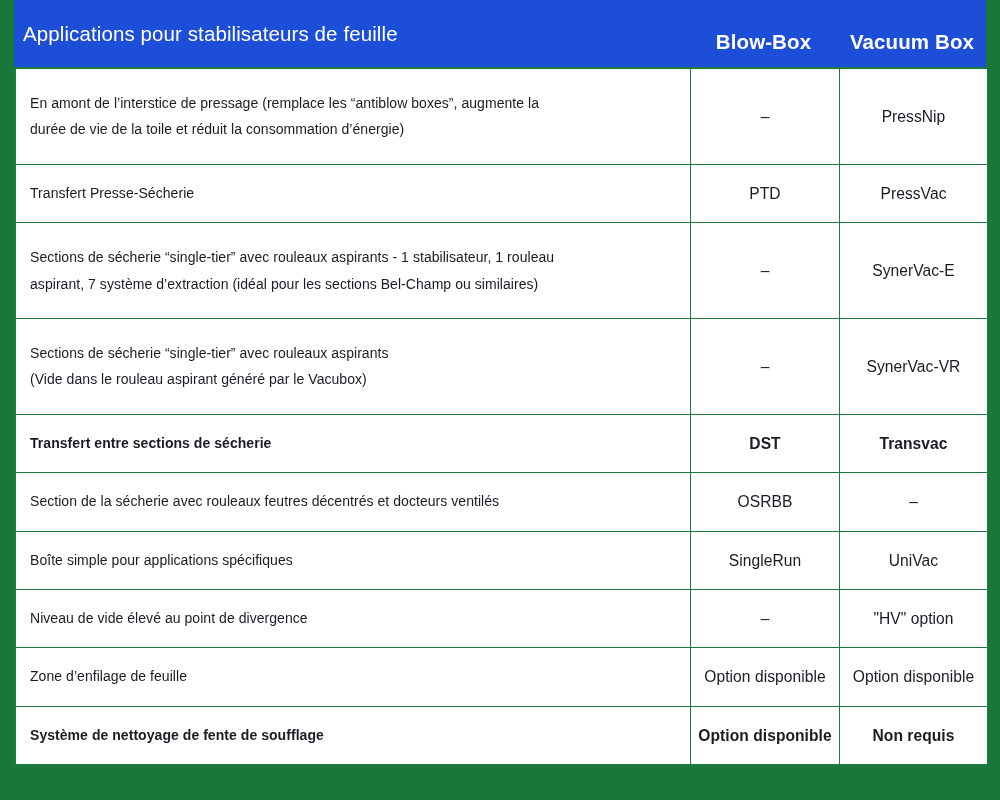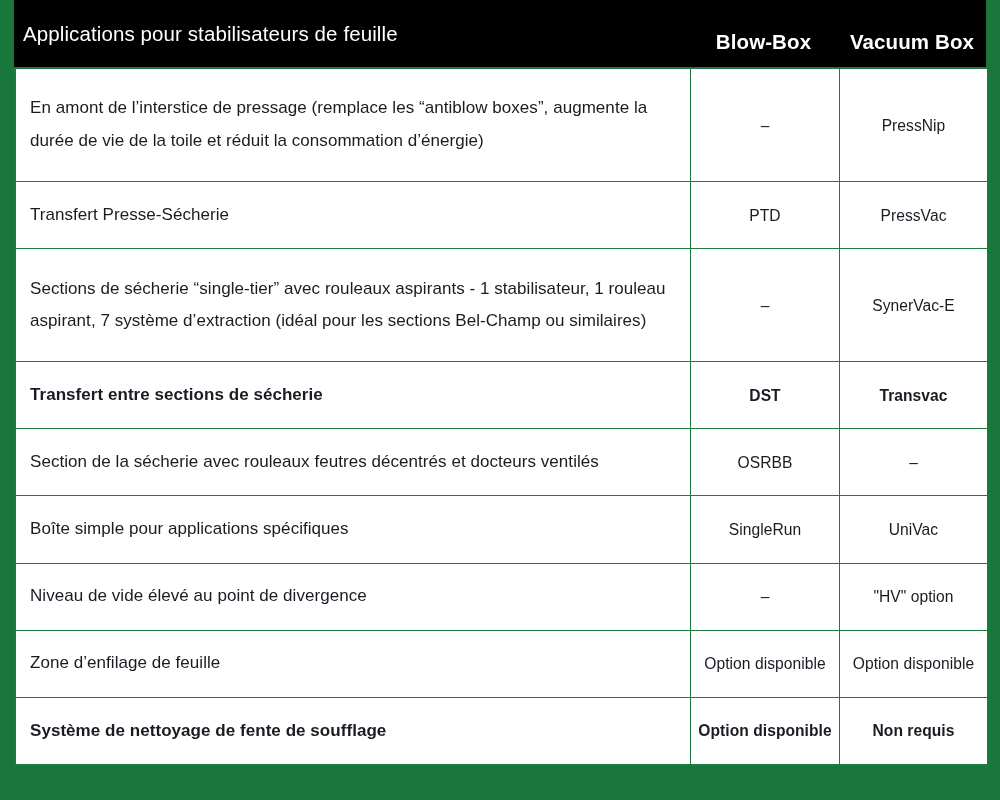--- a/index.html
+++ b/index.html
@@ -25,21 +25,21 @@
     display: flex;
     flex-direction: column;
   }
 
   
   .header-band {
     flex: 0 0 auto;
     height: 67px;
     display: flex;
     align-items: center;
-    background: #000000;
+    background: #1d4ed8;
   }
   .header-title {
     flex: 1 1 auto;
     color: #ffffff;
     font-size: 20.5px;
     font-weight: 400;
     letter-spacing: 0.1px;
     padding-left: 9px;
     white-space: nowrap;
   }
@@ -79,21 +79,21 @@
   table.grid td {
     border: 1px solid #1f7a41;
     box-sizing: border-box;
     vertical-align: middle;
     color: #1b1b23;
     background: #ffffff;
   }
   table.grid td.app {
     text-align: left;
     padding: 7px 12px 7px 14px;
-    font-size: 17px;
+    font-size: 14px;
     line-height: 1.92;
     letter-spacing: 0.05px;
   }
   table.grid td.val {
     text-align: center;
     padding: 6px 4px;
     font-size: 15.6px;
     line-height: 1.35;
     letter-spacing: 0.05px;
     white-space: nowrap;
@@ -141,20 +141,28 @@
             <td class="val">PressVac</td>
           </tr>
           <tr>
             <td class="app">
               <span class="ln">Sections de sécherie “single-tier” avec rouleaux aspirants - 1 stabilisateur, 1 rouleau</span>
               <span class="ln">aspirant, 7 système d’extraction (idéal pour les sections Bel-Champ ou similaires)</span>
             </td>
             <td class="val">–</td>
             <td class="val">SynerVac-E</td>
           </tr>
+          <tr>
+            <td class="app">
+              <span class="ln">Sections de sécherie “single-tier” avec rouleaux aspirants</span>
+              <span class="ln">(Vide dans le rouleau aspirant généré par le Vacubox)</span>
+            </td>
+            <td class="val">–</td>
+            <td class="val">SynerVac-VR</td>
+          </tr>
           <tr class="dark-sep">
             <td class="app">
               <span class="ln">Transfert entre sections de sécherie</span>
             </td>
             <td class="val">DST</td>
             <td class="val">Transvac</td>
           </tr>
           <tr>
             <td class="app">
               <span class="ln">Section de la sécherie avec rouleaux feutres décentrés et docteurs ventilés</span>

